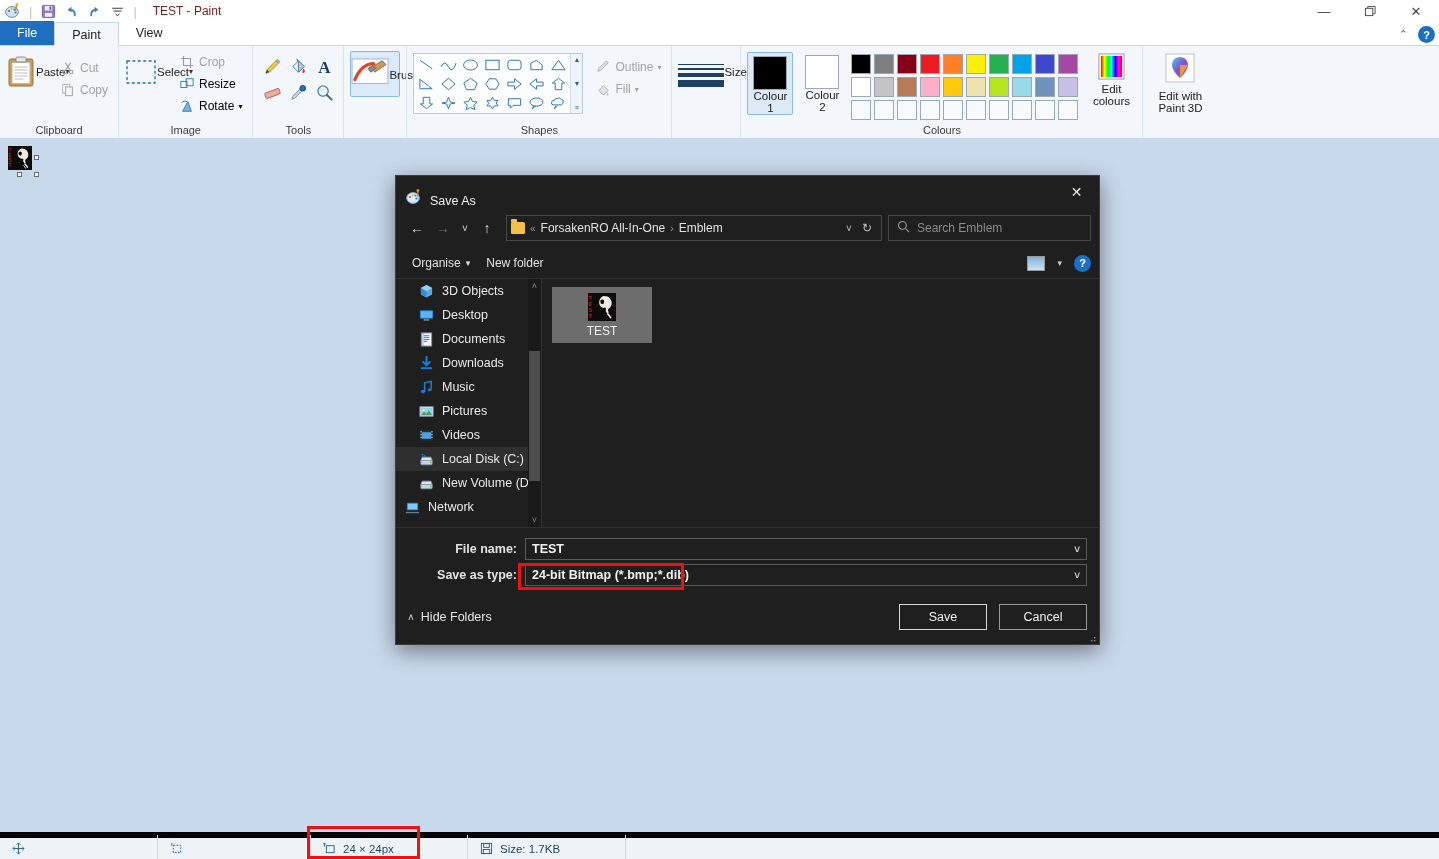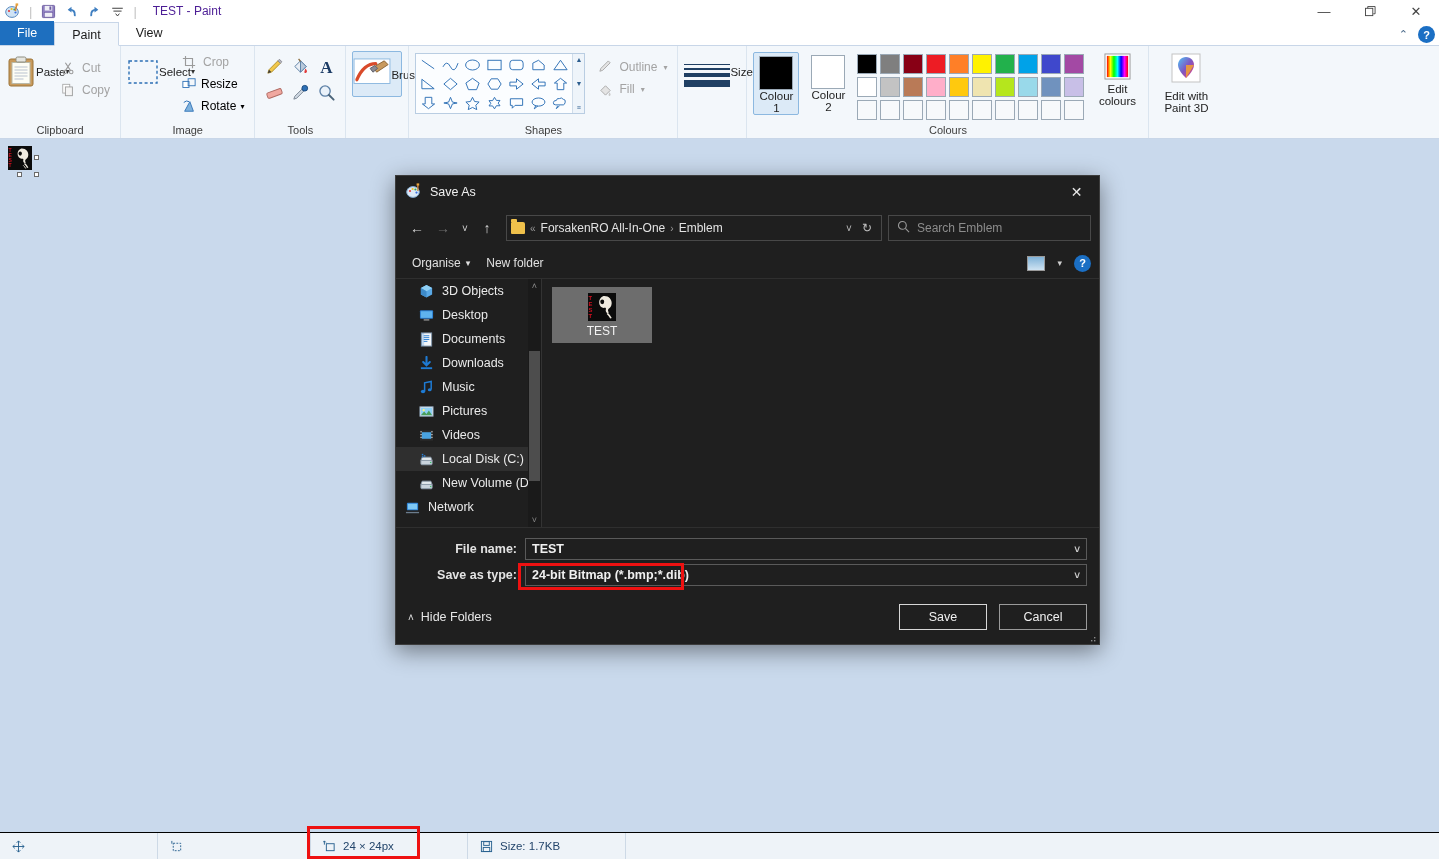--- a/index.html
+++ b/index.html
@@ -15,21 +15,21 @@
   }
 
   
   #paint-window { position:absolute; inset:0; background:#ffffff; display:flex; flex-direction:column; }
 
   
   .titlebar { height:22px; background:#ffffff; display:flex; align-items:center; padding-left:4px; position:relative; }
   .qat { display:flex; align-items:center; gap:5px; }
   .qat-ico { width:18px; height:18px; display:flex; align-items:center; justify-content:center; }
   .qat-sep { color:#c3c3c3; font-size:13px; margin:0 2px; }
-  .title-text { margin-left:14px; font-size:12px; color:#4c1d95; }
+  .title-text { margin-left:14px; font-size:12px; color:#7f1d1d; }
   .winbtns { position:absolute; right:0; top:0; height:22px; display:flex; }
   .winbtn { width:46px; height:22px; display:flex; align-items:center; justify-content:center; color:#444; font-size:13px; }
 
   
   .tabstrip { height:24px; background:#ffffff; display:flex; align-items:flex-end; position:relative; border-bottom:1px solid #c8d6e8; }
   .tab { height:24px; line-height:24px; padding:0 17px; font-size:12.5px; color:#1a1a1a; cursor:default; }
   .tab.file { background:#1e6fbf; color:#fff; }
   .tab.active { background:#f3f7fb; border:1px solid #c8d6e8; border-bottom:1px solid #f3f7fb; margin-bottom:-1px; }
   .tab-right { position:absolute; right:4px; bottom:2px; display:flex; align-items:center; gap:10px; }
   .chev-up { color:#4a6a8a; font-size:11px; }
@@ -42,21 +42,21 @@
   .rgroup-body { display:flex; flex:1; align-items:flex-start; }
   .rgroup-label { font-size:11px; color:#3d3d3d; text-align:center; height:15px; line-height:15px; width:100%; }
 
   .bigbtn { display:flex; flex-direction:row; align-items:center; width:50px; padding-top:2px; }
   .bigbtn .glyph { height:42px; display:flex; align-items:center; justify-content:center; }
   .bigbtn .lbl { font-size:11.5px; color:#222; line-height:12px; text-align:center; }
   .bigbtn .drop { font-size:8px; color:#333; line-height:8px; }
   .bigbtn.sel { background:#dceaf7; border:1px solid #8cb8e0; border-radius:2px; }
 
   .smallitem { display:flex; align-items:center; gap:4px; height:22px; padding:0 4px; font-size:12px; }
-  .smallitem.dim { color:#a3a3a3;gap:6px; }
+  .smallitem.dim { color:#a3a3a3; }
   .ico16 { width:16px; height:16px; display:inline-flex; align-items:center; justify-content:center; }
 
   .toolgrid { display:grid; grid-template-columns:repeat(3,26px); grid-auto-rows:26px; }
   .toolcell { display:flex; align-items:center; justify-content:center; }
 
   .shapebox { border:1px solid #b9cde2; background:#fbfdff; display:flex; }
   .shapegrid { display:grid; grid-template-columns:repeat(7,22px); grid-auto-rows:19px; padding:1px; }
   .shapecell { display:flex; align-items:center; justify-content:center; }
   .shapescroll { width:12px; background:#eef4fa; border-left:1px solid #cfdcea; display:flex; flex-direction:column; align-items:center; justify-content:space-between; padding:2px 0; font-size:7px; color:#2c5d8f; }
 
@@ -69,34 +69,34 @@
   .colorbigwrap { display:flex; flex-direction:column; align-items:center; width:46px; padding:3px 2px 0; }
   .colorbigwrap.sel { background:#dceaf7; border:1px solid #8cb8e0; border-radius:2px; }
   .colorbigwrap .lbl { font-size:11.5px; color:#222; text-align:center; line-height:12px; }
 
   
   .canvasarea { flex:1; background:#c9d9ec; position:relative; overflow:hidden; }
   .canvas-img { position:absolute; left:8px; top:7px; width:24px; height:24px; background:#000; }
   .handle { position:absolute; width:5px; height:5px; background:#fff; border:1px solid #6a6a6a; }
 
   
-  .statusbar { height:27px; background:#eef3f8; border-top:1px solid #000000; display:flex; align-items:center; position:relative; font-size:11.5px; color:#23456b; }
+  .statusbar { height:27px; background:#eef3f8; border-top:6px solid #000000; display:flex; align-items:center; position:relative; font-size:11.5px; color:#23456b; }
   .scell { height:27px; display:flex; align-items:center; gap:6px; padding:0 10px; border-right:1px solid #cdd9e6; }
   .zoomwrap { position:absolute; right:6px; top:0; height:27px; display:flex; align-items:center; gap:8px; }
   .zbtn { width:16px; height:16px; border-radius:50%; border:1px solid #5a85ad; color:#27608f; font-size:11px; display:flex; align-items:center; justify-content:center; line-height:1; }
   .ztrack { width:100px; height:3px; background:#c4d2e0; position:relative; }
   .zthumb { position:absolute; left:50%; top:-7px; width:12px; height:14px; background:#1a7ad4; transform:translateX(-50%); clip-path:polygon(0 0,100% 0,100% 70%,50% 100%,0 70%); }
 
   
   #saveas-dialog {
     position:absolute; left:395px; top:175px; width:705px; height:470px;
     background:#1f1f1f; border:1px solid #3c3c3c; color:#e6e6e6;
     display:flex; flex-direction:column; box-shadow:0 6px 22px rgba(0,0,0,.45);
   }
-  .dlg-title { height:32px; display:flex; align-items:center; padding:0 0 0 10px; background:#1f1f1f; position:relative; }
+  .dlg-title { height:32px; display:flex; align-items:flex-end; padding:0 0 0 10px; background:#1f1f1f; position:relative; }
   .dlg-title .t { font-size:12.5px; margin-left:8px; color:#f0f0f0; }
   .dlg-close { position:absolute; right:0; top:0; width:45px; height:32px; display:flex; align-items:center; justify-content:center; color:#e8e8e8; font-size:14px; }
 
   .navrow { height:40px; display:flex; align-items:center; gap:0; padding:0 8px; }
   .navbtn { width:26px; height:26px; display:flex; align-items:center; justify-content:center; color:#d8d8d8; font-size:14px; }
   .navbtn.dim { color:#6e6e6e; }
   .navbtn.sm { width:18px; font-size:10px; }
   .crumbbar { flex:1; height:26px; margin-left:6px; border:1px solid #484848; background:#1f1f1f; display:flex; align-items:center; padding:0 4px; gap:5px; font-size:12px; }
   .folder-ico { width:14px; height:12px; background:#f0c14b; border-radius:1px 2px 1px 1px; position:relative; }
   .folder-ico:before { content:""; position:absolute; left:0; top:-3px; width:6px; height:3px; background:#f0c14b; border-radius:1px 1px 0 0; }

